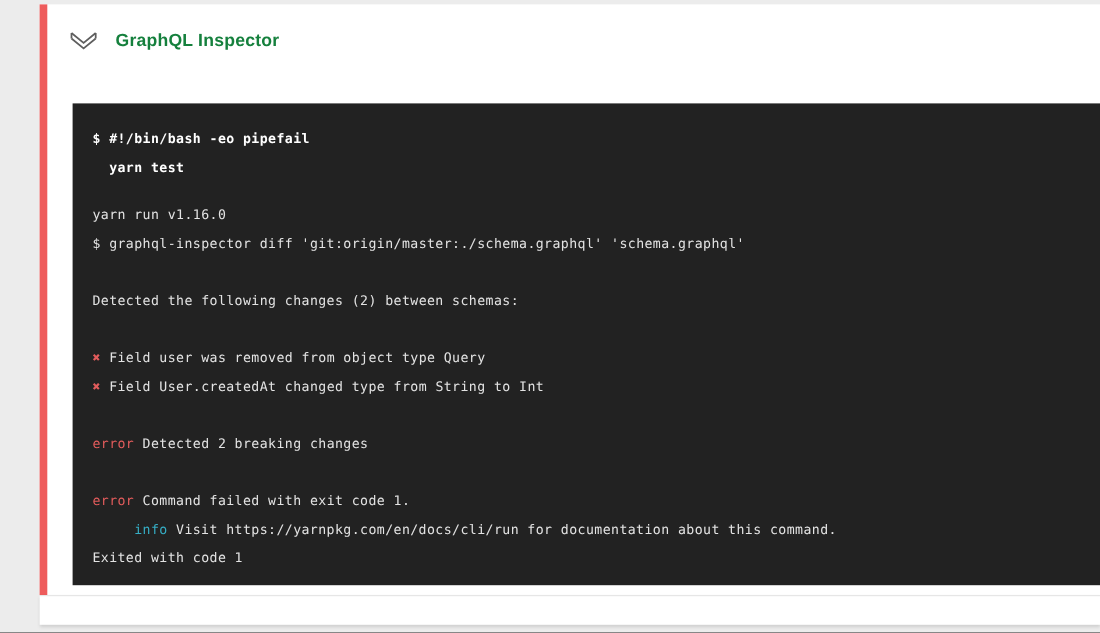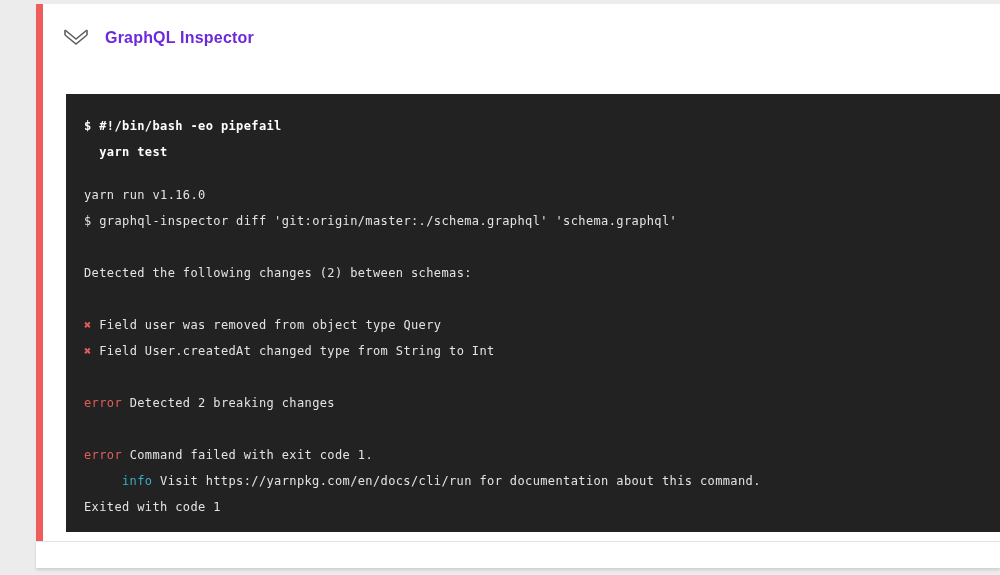--- a/index.html
+++ b/index.html
@@ -24,21 +24,21 @@
     align-items: center;
     gap: 15px;
     padding: 23px 0 0 19px;
     cursor: pointer;
   }
   .chevron-wrap { display: flex; align-items: center; }
   .step-title {
     margin: 0;
     font-size: 16px;
     font-weight: bold;
-    color: #6d28d9;
+    color: #15803d;
     letter-spacing: 0.2px;
   }
   .terminal {
     position: absolute;
     left: 23px; top: 78px;
     width: calc(100% - 23px);
     height: 438px;
     box-sizing: border-box;
     background: #222222;
     padding: 19px 18px 12px 18px;

